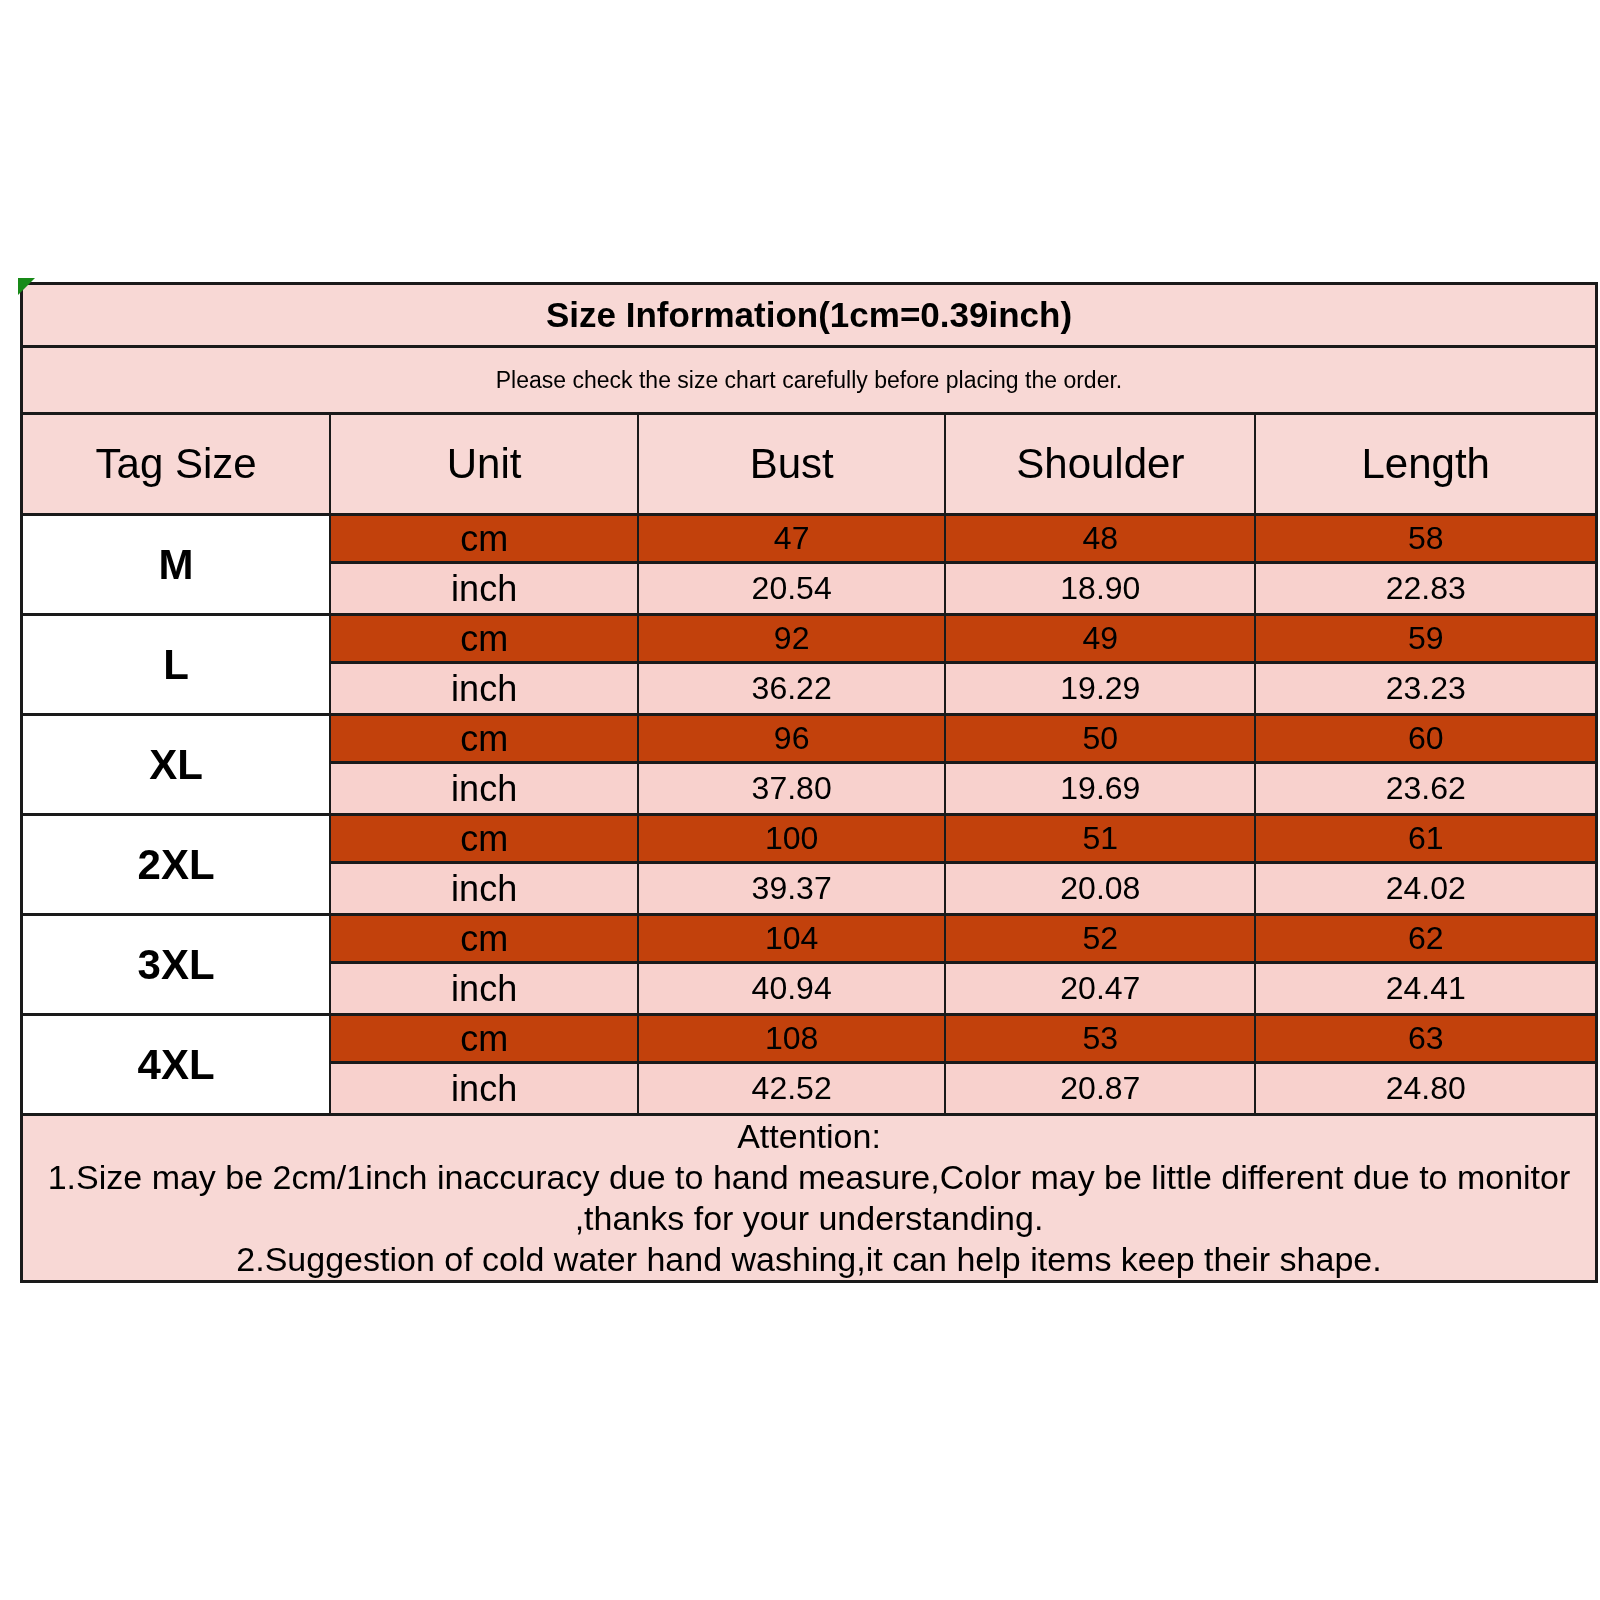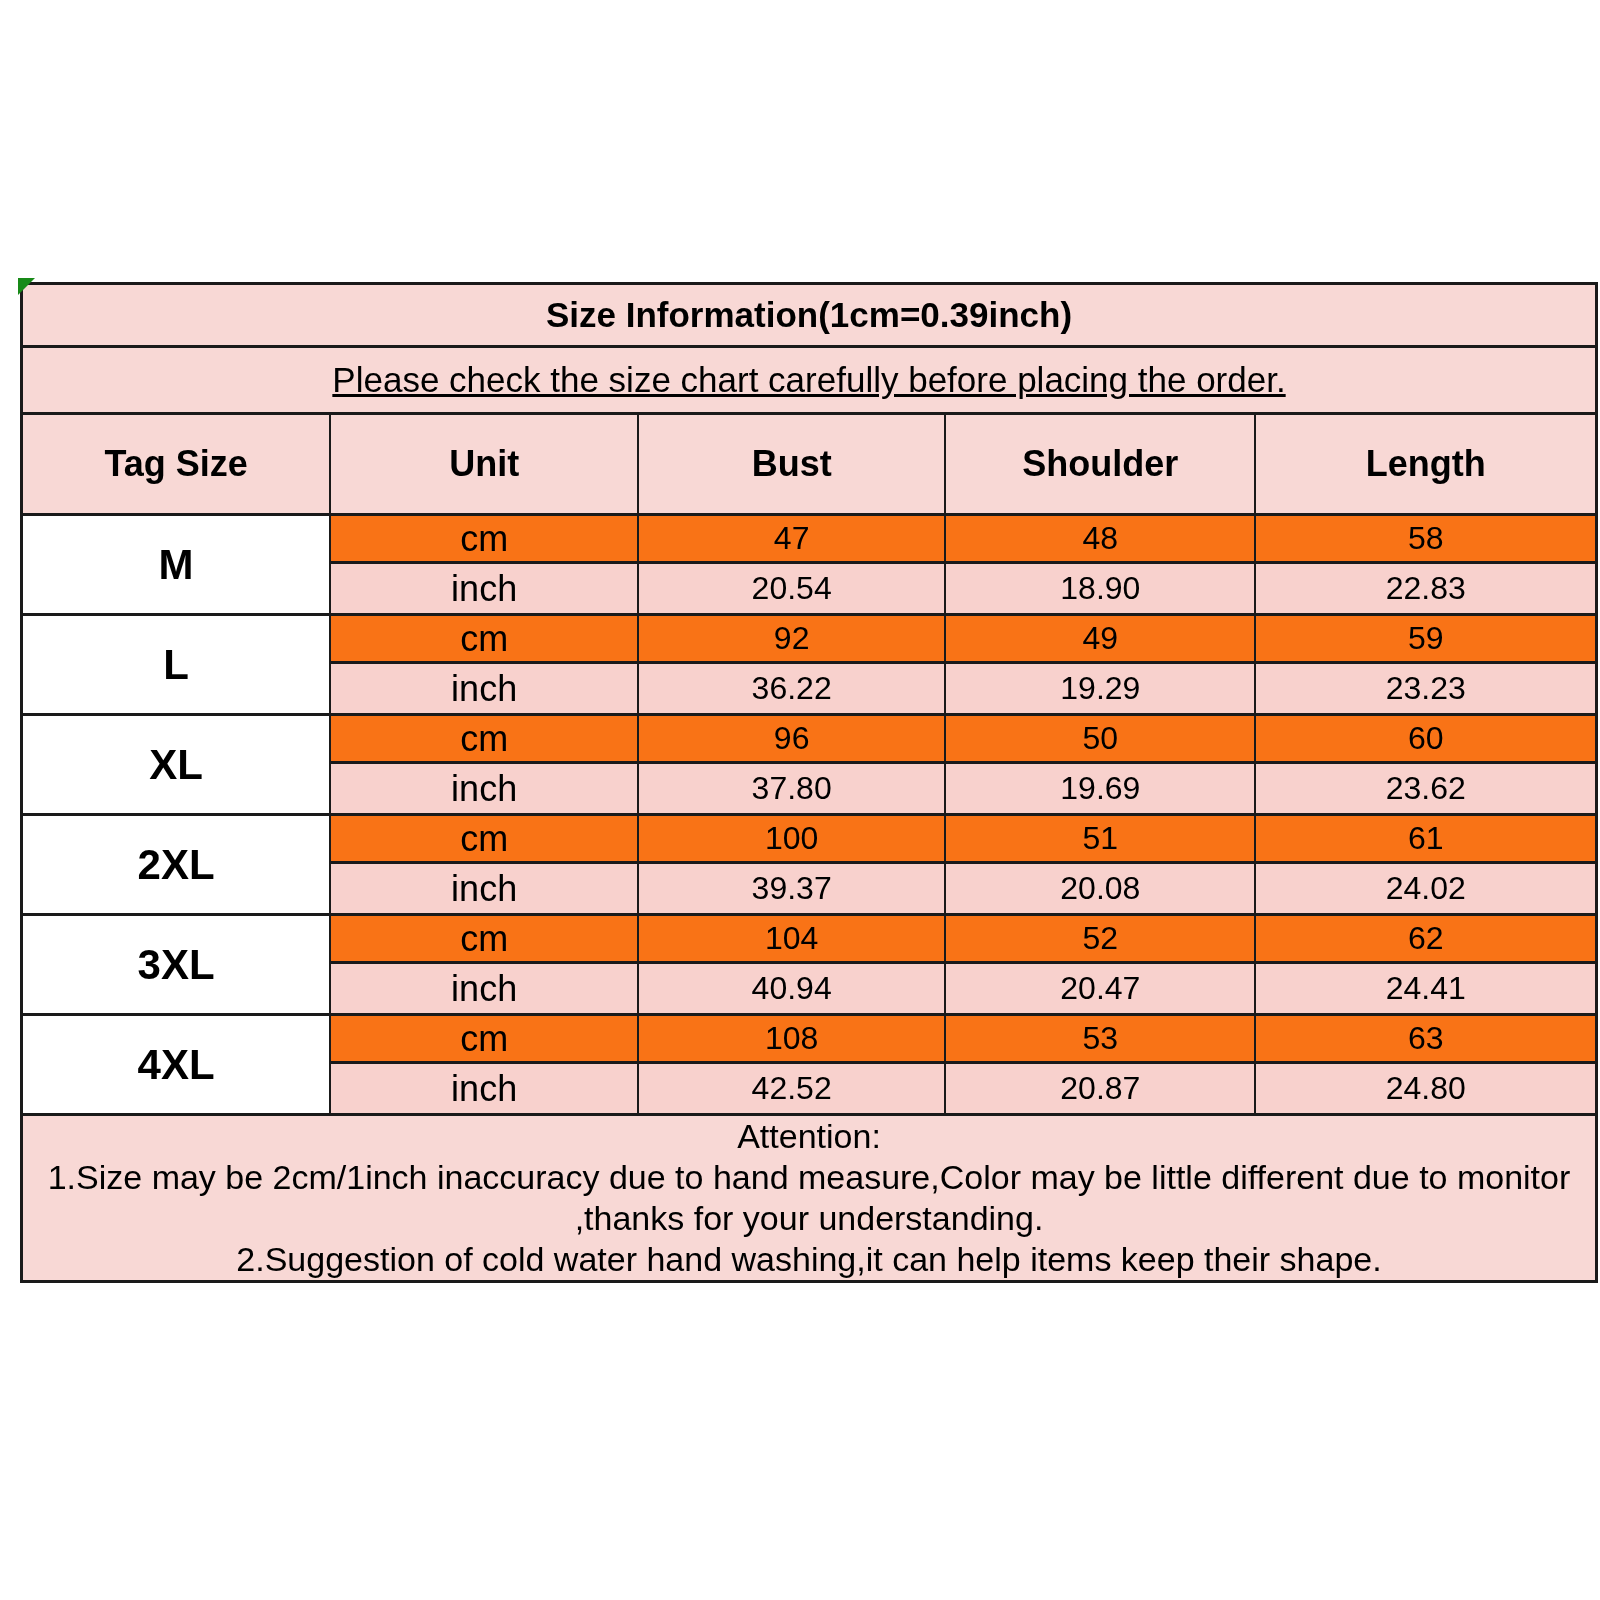--- a/index.html
+++ b/index.html
@@ -43,36 +43,35 @@
     border: 2px solid var(--line, #1a1a1a);
     border-top-width: 3px;
     border-bottom-width: 3px;
     text-align: center;
     vertical-align: middle;
     padding: 0;
     overflow: hidden;
   }
   .bg-pink  { background: var(--pink, #f8d8d5); }
   .bg-pink2 { background: var(--pink2, #f8d1cd); }
-  .bg-white { background: #f97316; }
+  .bg-white { background: #c2410c; }
 
   td.title-cell {
     height: 60px;
     font-size: 35px;
     font-weight: bold;
   }
   td.subtitle-cell {
     height: 64px;
-    font-size: 35px;
-    text-decoration: underline;
+    font-size: 23px;
   }
   td.header-cell {
     height: 98px;
-    font-size: 36px;
-    font-weight: bold;
+    font-size: 42px;
+    font-weight: normal;
   }
   td.size-cell {
     font-size: 42px;
     font-weight: bold;
     background: #ffffff;
   }
   td.unit-cell {
     font-size: 36px;
   }
   td.val-cell {

